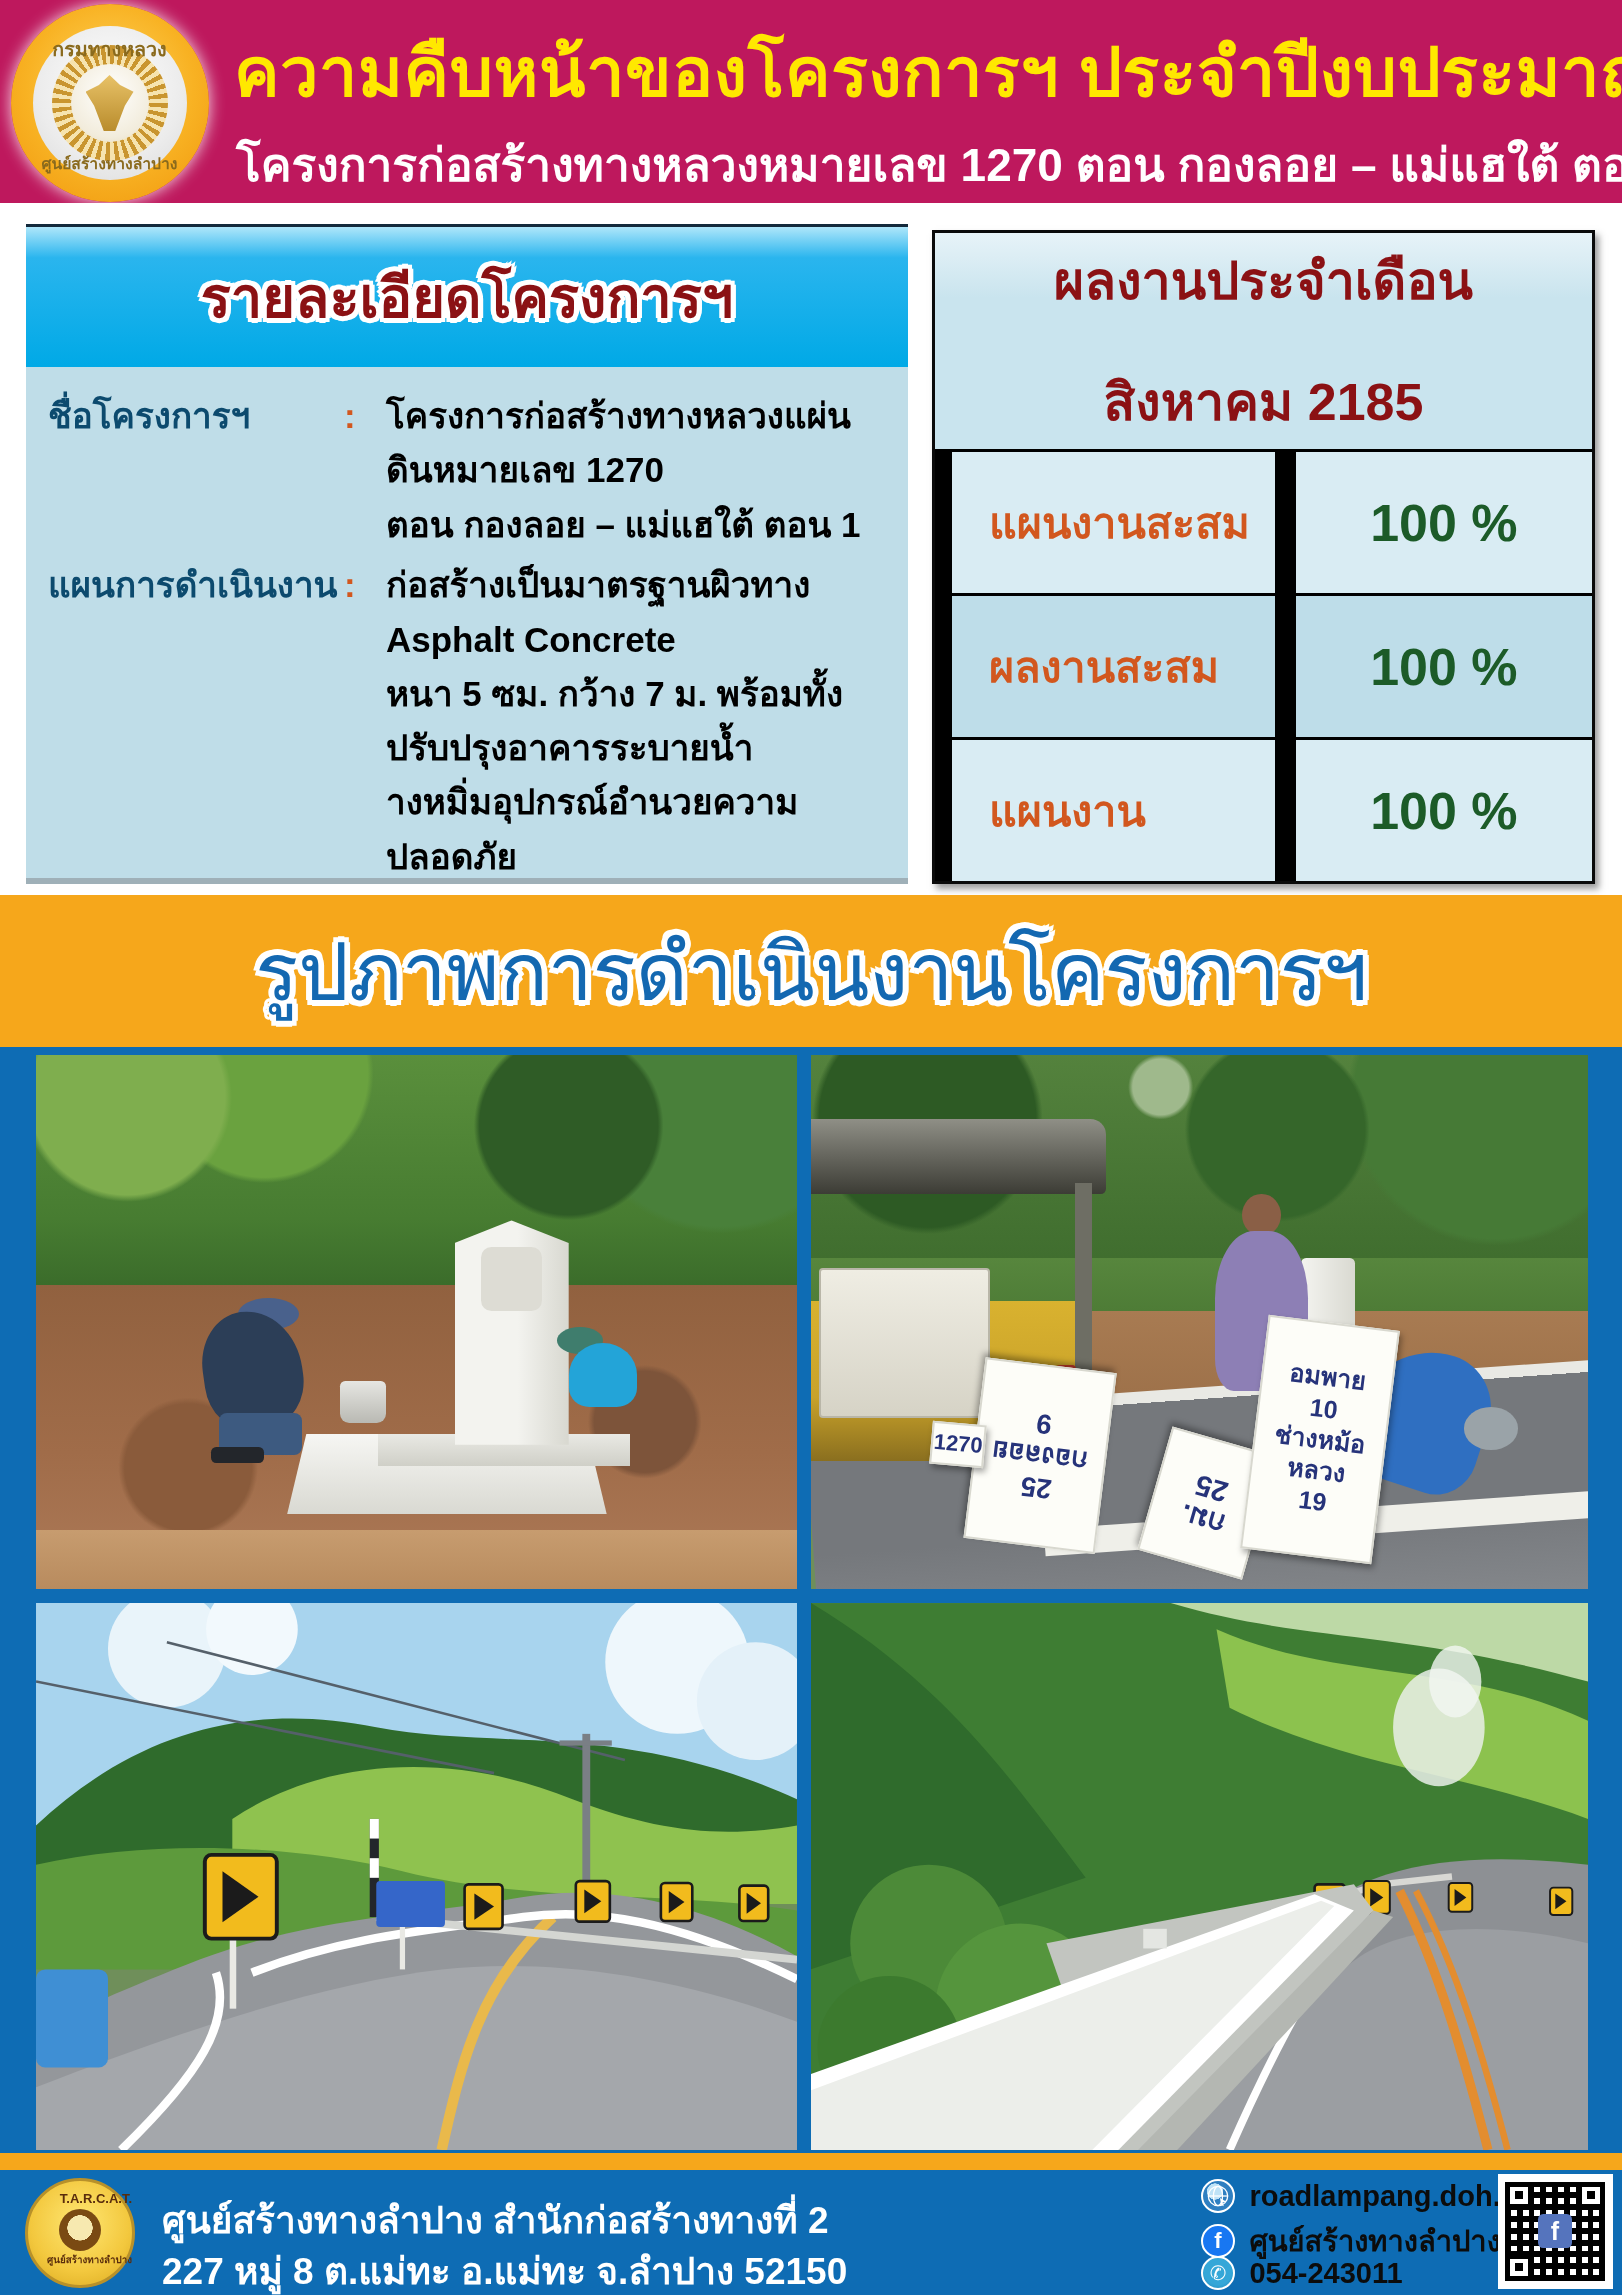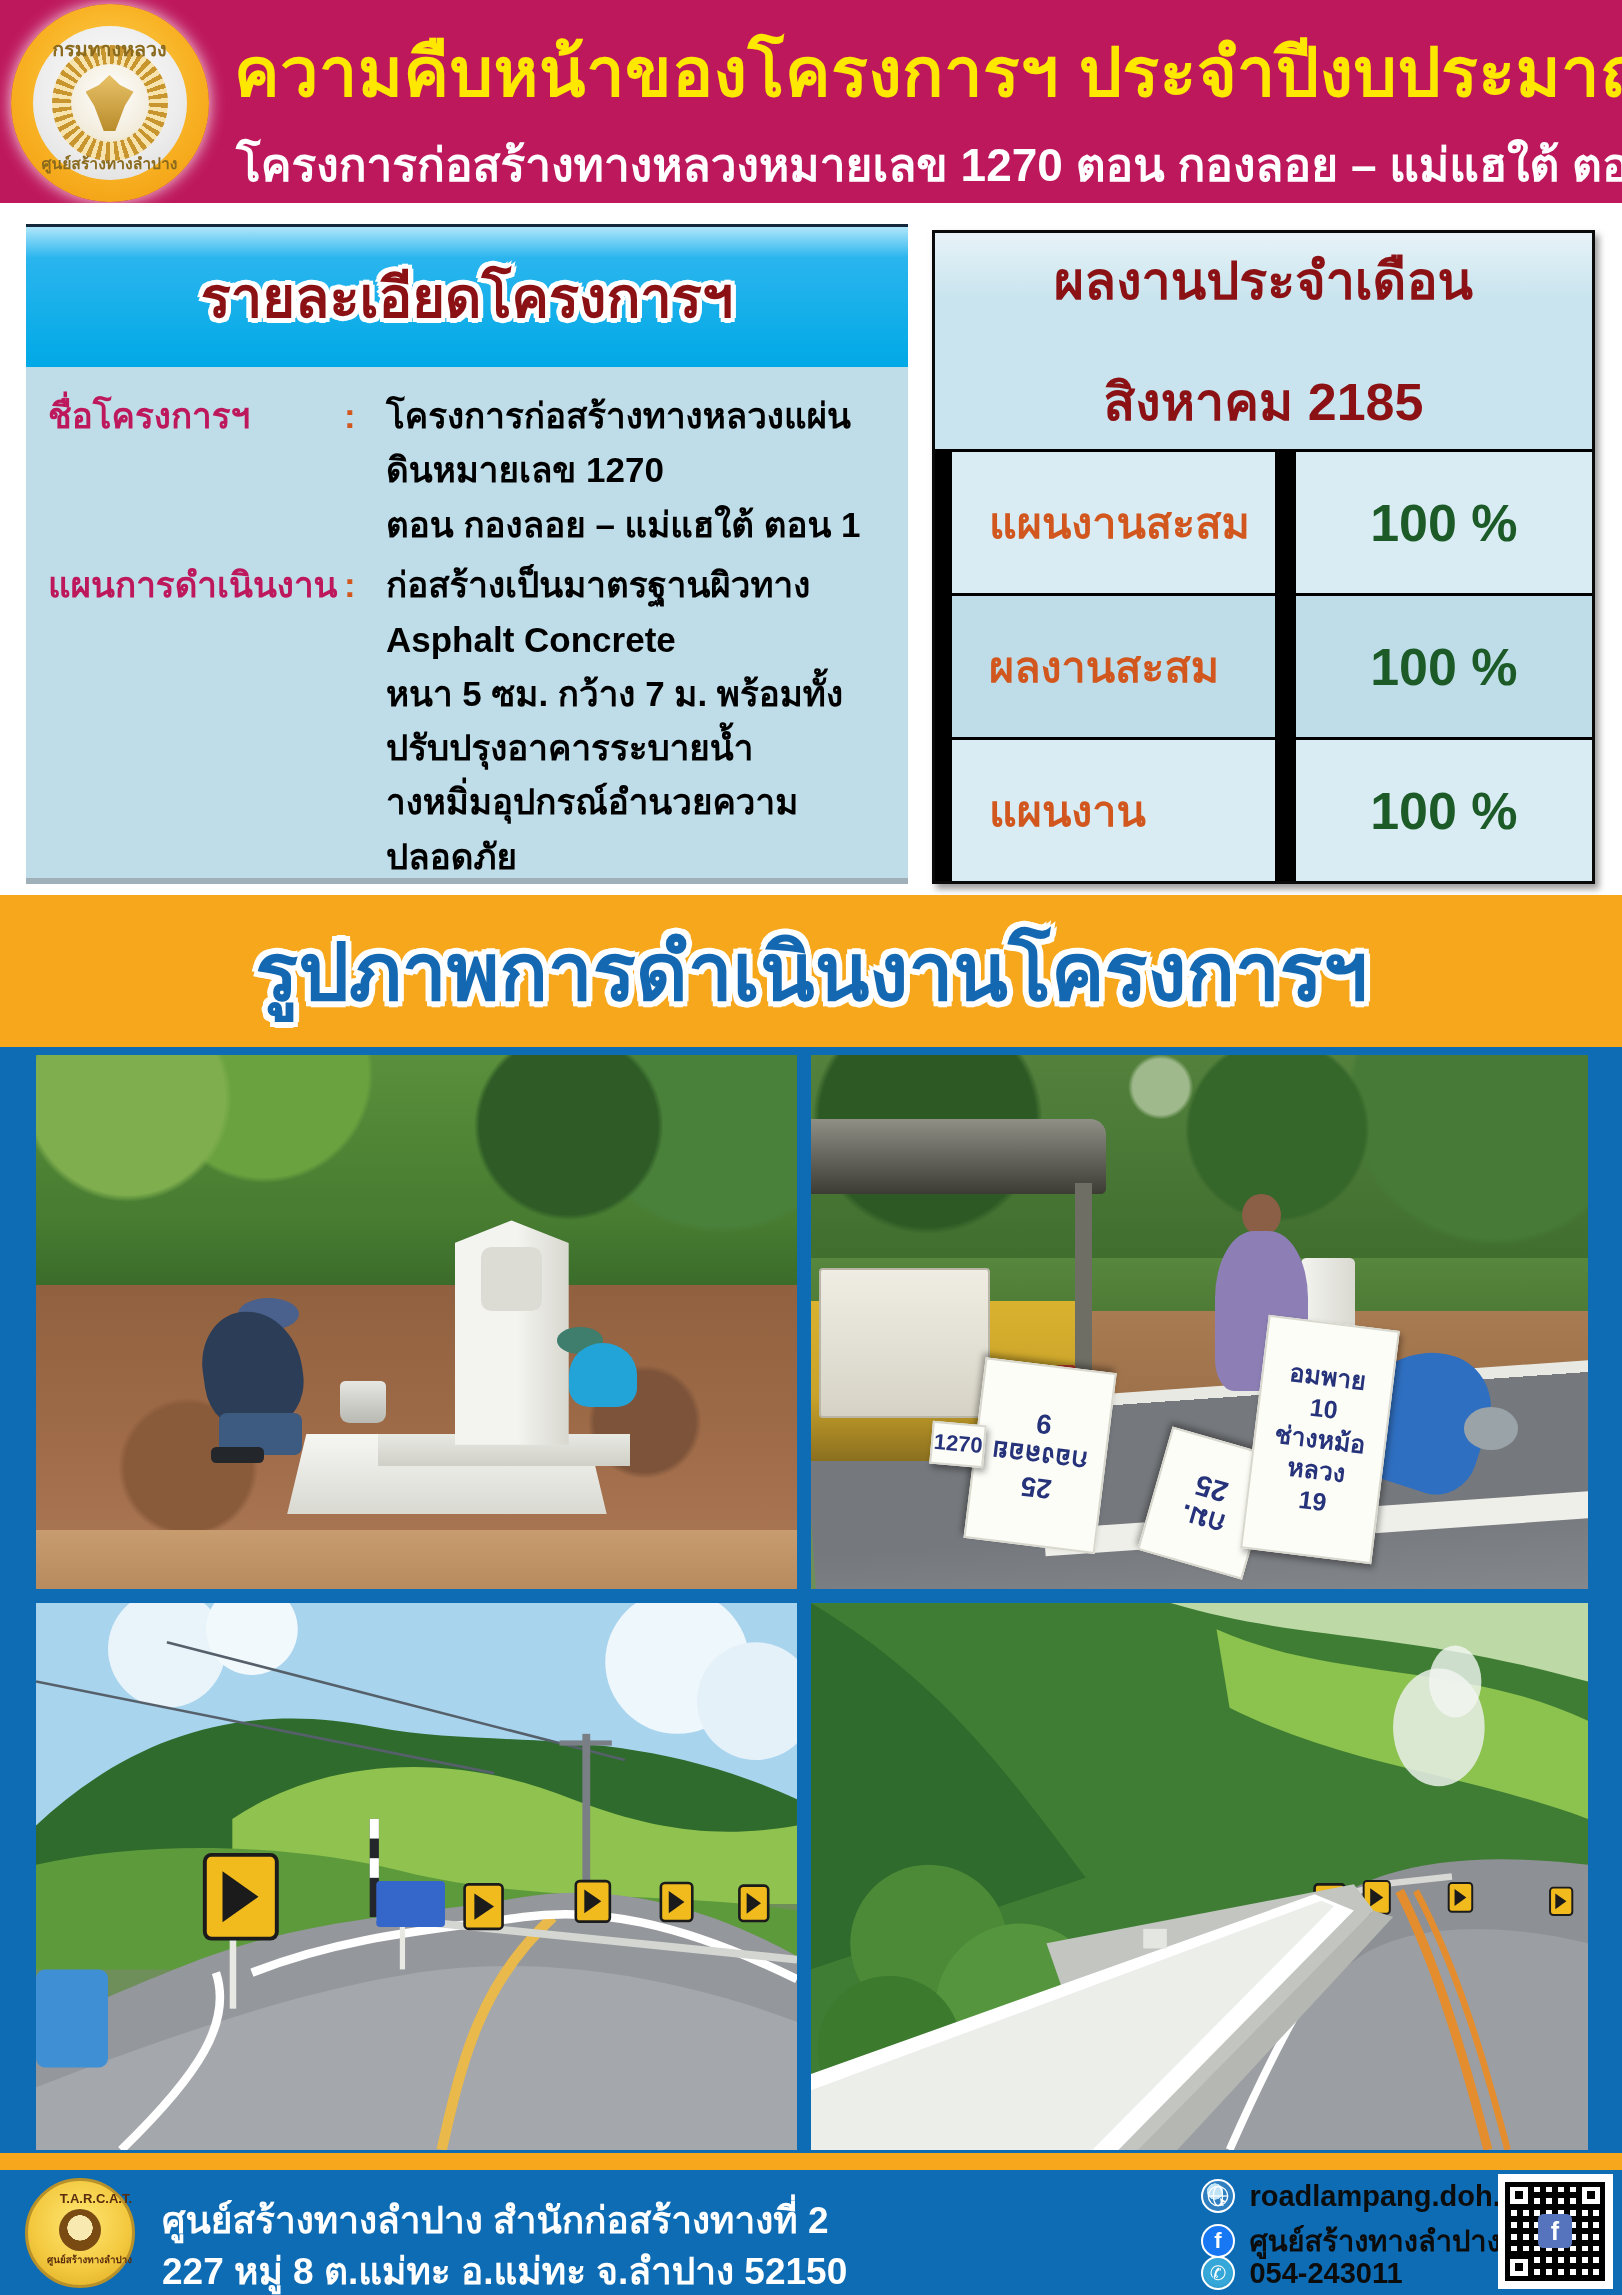--- a/index.html
+++ b/index.html
@@ -38,40 +38,40 @@
   .panel-left { position:absolute; left:26px; top:224px; width:882px; height:660px;
     background:#bfdde8; border-bottom:6.5px solid #9fb0b8; }
   .pl-head { position:absolute; left:0; top:0; width:100%; height:143px;
     background:linear-gradient(180deg,#aee6fa 0%, #2ab5ee 22%, #00a9e6 100%);
     border-top:3.3px solid #13293b; display:flex; align-items:center; justify-content:center; }
   .pl-head-title { font-size:56px; font-weight:bold; color:#8b1114;
     text-shadow:-3.9px -3.9px 0 #fff,3.9px -3.9px 0 #fff,-3.9px 3.9px 0 #fff,3.9px 3.9px 0 #fff,
                 -5.2px 0 0 #fff,5.2px 0 0 #fff,0 -5.2px 0 #fff,0 5.2px 0 #fff; }
   .pl-body { position:absolute; left:0; top:143px; width:100%; bottom:0; padding:22px 22px 0 22px; }
   .d-row { display:flex; font-size:35px; font-weight:bold; line-height:1.55; margin-bottom:6.5px; }
-  .d-label { width:296px; flex:none; color:#be185d; }
+  .d-label { width:296px; flex:none; color:#0c4a6e; }
   .d-colon { width:42px; flex:none; color:#d2571e; }
   .d-val { flex:1; color:#000000; }
   .d-val .vline { display:block; }
   
   .panel-right { position:absolute; left:932px; top:230px; width:663px; height:654px;
     border:3.3px solid #0a0a0a; background:#000; box-shadow:3.9px 5.2px 6.5px rgba(60,60,60,.5); }
   .perf-grid { display:grid; grid-template-rows:216px 1fr 1fr 1fr; row-gap:3.3px; height:100%; background:#000; }
   .perf-head { background:linear-gradient(180deg,#e7f3f8 0%, #c9e4ee 30%, #c9e4ee 100%);
     display:flex; flex-direction:column; align-items:center; justify-content:center; gap:38px; }
   .perf-head .t { font-size:52px; font-weight:bold; color:#8b1114; }
   .perf-row { display:grid; grid-template-columns:1fr 0.92fr; column-gap:3.3px; background:#000; }
   .perf-cell { display:flex; align-items:center;margin-left:17px; }
   .perf-label { padding-left:37px; font-size:43px; font-weight:bold; color:#d2571e; background:#d9ecf3; }
   .perf-value { justify-content:center; font-size:52px; font-weight:bold; color:#1c5b28; background:#d9ecf3; }
   .perf-row.alt .perf-label, .perf-row.alt .perf-value { background:#bedde9; }
   
   .banner { position:absolute; left:0; top:895px; width:1623px; height:152px; background:#f6a71b;
     display:flex; align-items:center; justify-content:center; }
-  .banner-title { font-size:80px; font-weight:bold; color:#1368b1;
+  .banner-title { font-size:80px; font-weight:normal; color:#1368b1;
     text-shadow:-4.6px -4.6px 0 #fff,4.6px -4.6px 0 #fff,-4.6px 4.6px 0 #fff,4.6px 4.6px 0 #fff,
                 -5.9px 0 0 #fff,5.9px 0 0 #fff,0 -5.9px 0 #fff,0 5.9px 0 #fff; }
   
   .photos { position:absolute; left:0; top:1047px; width:1623px; height:1106px; background:#0e6cb4; }
   .photo { position:absolute; overflow:hidden; background:#6f8f5a; }
   .p1 { left:36px; top:7.9px; width:761px; height:534px; }
   .p2 { left:811px; top:7.9px; width:777px; height:534px; }
   .p3 { left:36px; top:556px; width:761px; height:547px; }
   .p4 { left:811px; top:556px; width:777px; height:547px; }
   .abs { position:absolute; }

